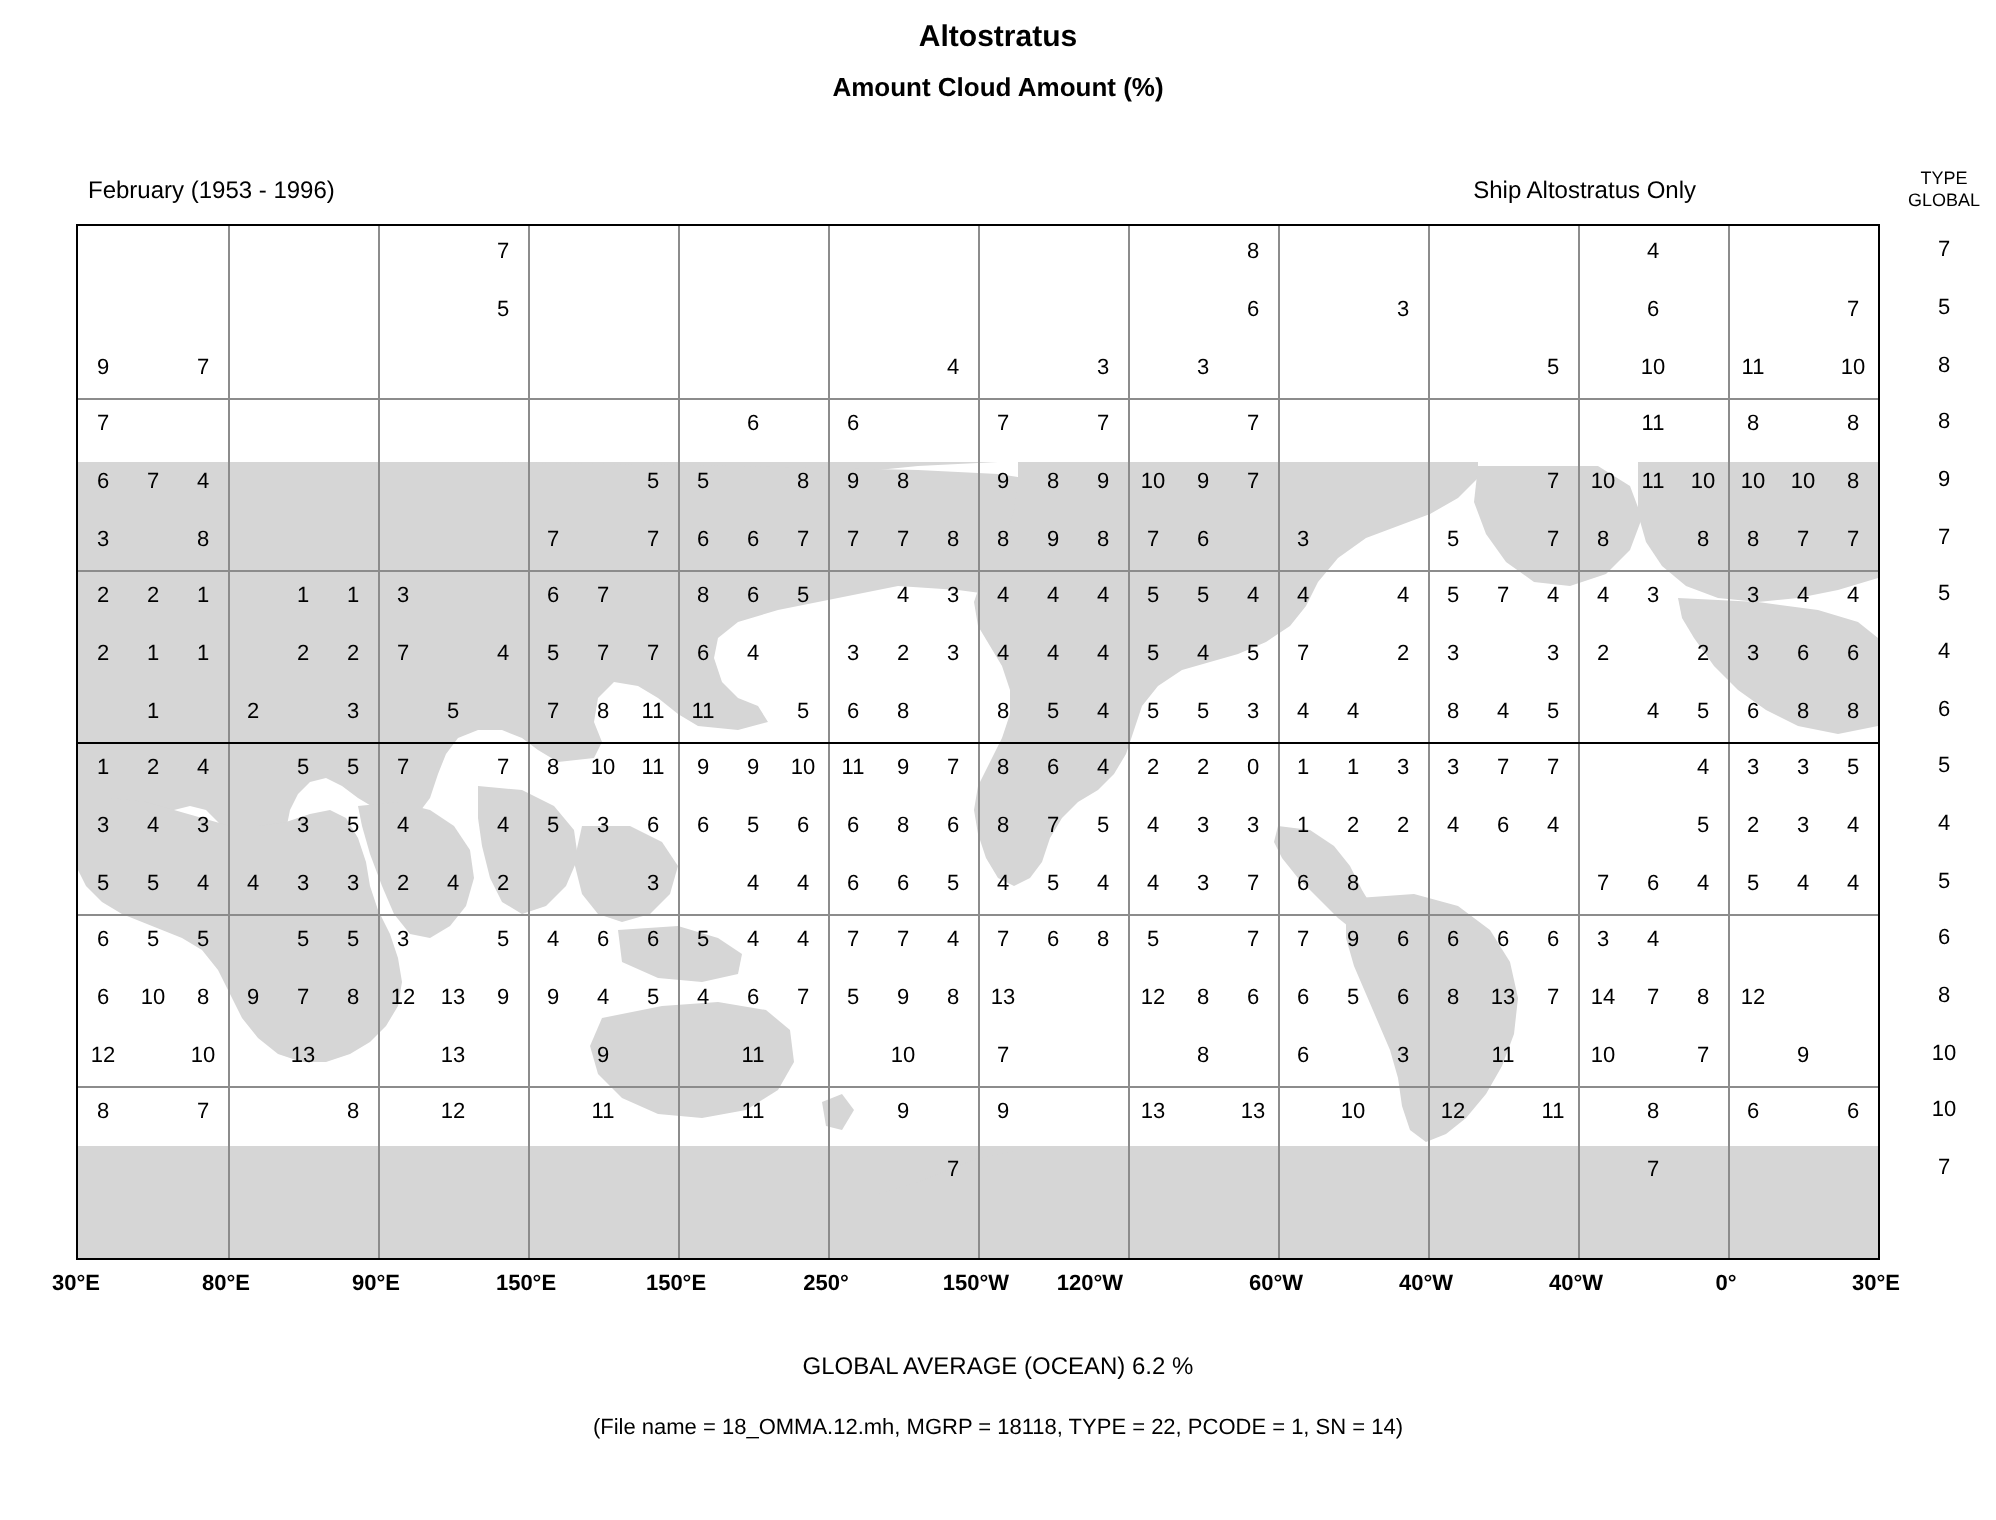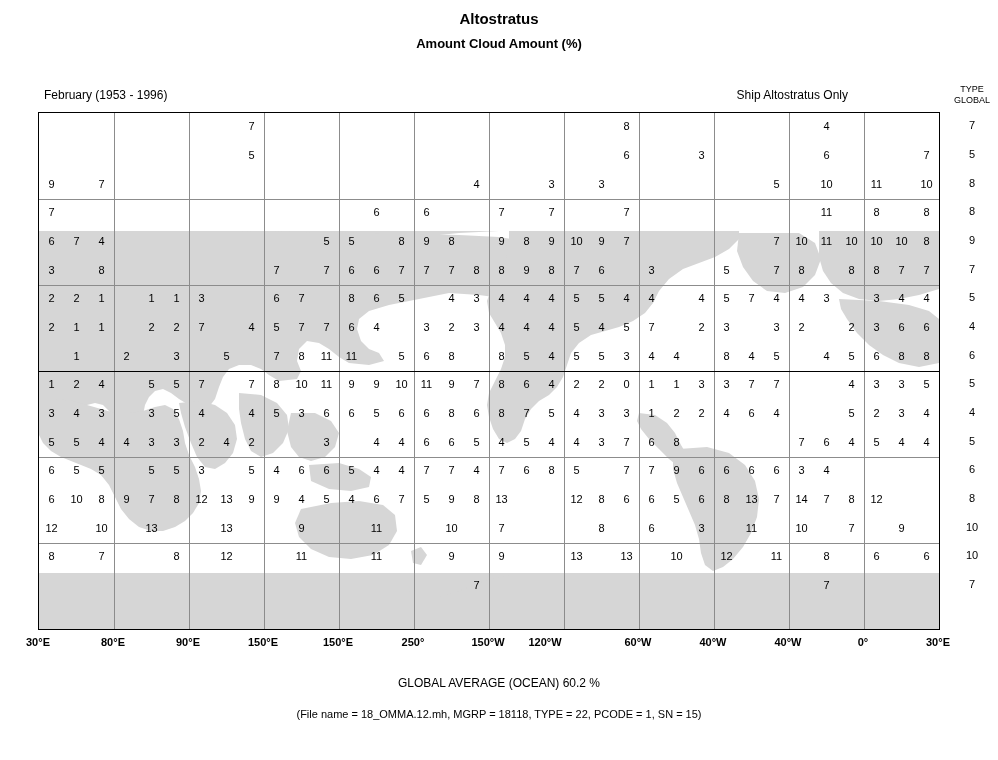--- a/index.html
+++ b/index.html
@@ -513,14 +513,14 @@
     <div class="zcell" style="top: 377.333px;">5</div>
     <div class="zcell" style="top: 406px;">4</div>
     <div class="zcell" style="top: 434.667px;">5</div>
     <div class="zcell" style="top: 463.333px;">6</div>
     <div class="zcell" style="top: 492px;">8</div>
     <div class="zcell" style="top: 520.667px;">10</div>
     <div class="zcell" style="top: 549.333px;">10</div>
     <div class="zcell" style="top: 578px;">7</div>
   </div>
 
-<div class="globalavg">GLOBAL AVERAGE (OCEAN)   60.2 %</div>
-<div class="filename">(File name = 18_OMMA.12.mh, MGRP = 18118, TYPE = 22, PCODE = 1, SN = 15)</div>
+<div class="globalavg">GLOBAL AVERAGE (OCEAN)   6.2 %</div>
+<div class="filename">(File name = 18_OMMA.12.mh, MGRP = 18118, TYPE = 22, PCODE = 1, SN = 14)</div>
 
 </body></html>

